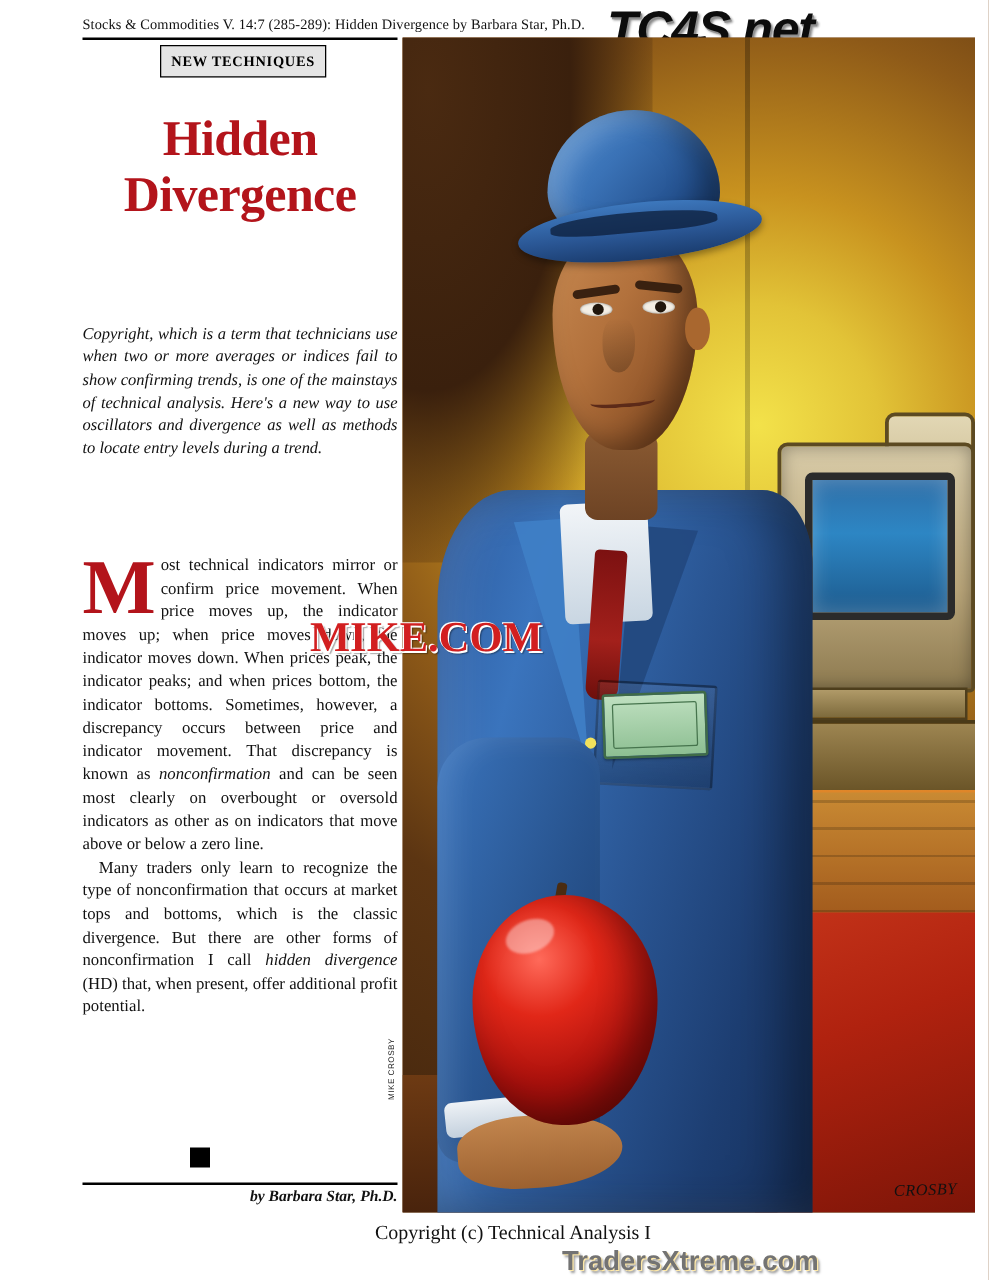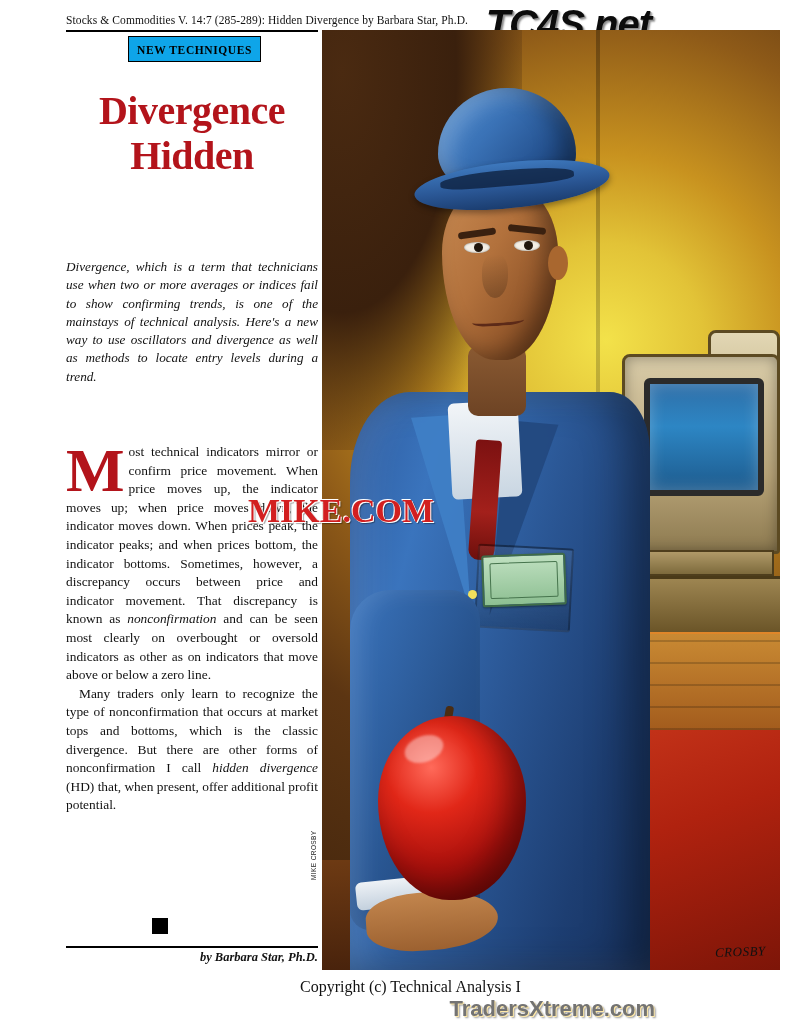--- a/index.html
+++ b/index.html
@@ -54,21 +54,21 @@
     left: 66px; top: 30px;
     width: 252px; height: 2px;
     background: #000;
   }
 
   .newtech {
     position: absolute;
     left: 128px; top: 36px;
     border: 1.5px solid #000;
     padding: 3px 8px 3px 8px;
-    background: #0ea5e9;
+    background: #e5e5e5;
   }
   .newtech span {
     font-family: "Liberation Serif", serif;
     font-weight: bold;
     font-size: 11.5px;
     letter-spacing: 0.6px;
     color: #000;
   }
 
   .headline {
@@ -442,25 +442,25 @@
 
   <div class="wm-tc4s">TC4S.net</div>
 
   <div class="rule-top"></div>
 
   <div class="newtech">
     <span>NEW TECHNIQUES</span>
   </div>
 
   <div class="headline">
+    <div>Hidden</div>
     <div>Divergence</div>
-    <div>Hidden</div>
   </div>
 
-  <div class="standfirst">Divergence, which is a term that technicians use when two or more averages or indices fail to show confirming trends, is one of the mainstays of technical analysis. Here's a new way to use oscillators and divergence as well as methods to locate entry levels during a trend.</div>
+  <div class="standfirst">Copyright, which is a term that technicians use when two or more averages or indices fail to show confirming trends, is one of the mainstays of technical analysis. Here's a new way to use oscillators and divergence as well as methods to locate entry levels during a trend.</div>
 
   <div class="body-col">
     <p>
       <span class="dropcap">M</span>
       <span>ost technical indicators mirror or confirm price movement. When price moves up, the indicator moves up; when price moves down, the indicator moves down. When prices peak, the indicator peaks; and when prices bottom, the indicator bottoms. Sometimes, however, a discrepancy occurs between price and indicator movement. That discrepancy is known as</span>
       <i>nonconfirmation</i>
       <span>and can be seen most clearly on overbought or oversold indicators as other as on indicators that move above or below a zero line.</span>
     </p>
     <p>
       <span>Many traders only learn to recognize the type of nonconfirmation that occurs at market tops and bottoms, which is the classic divergence. But there are other forms of nonconfirmation I call</span>

